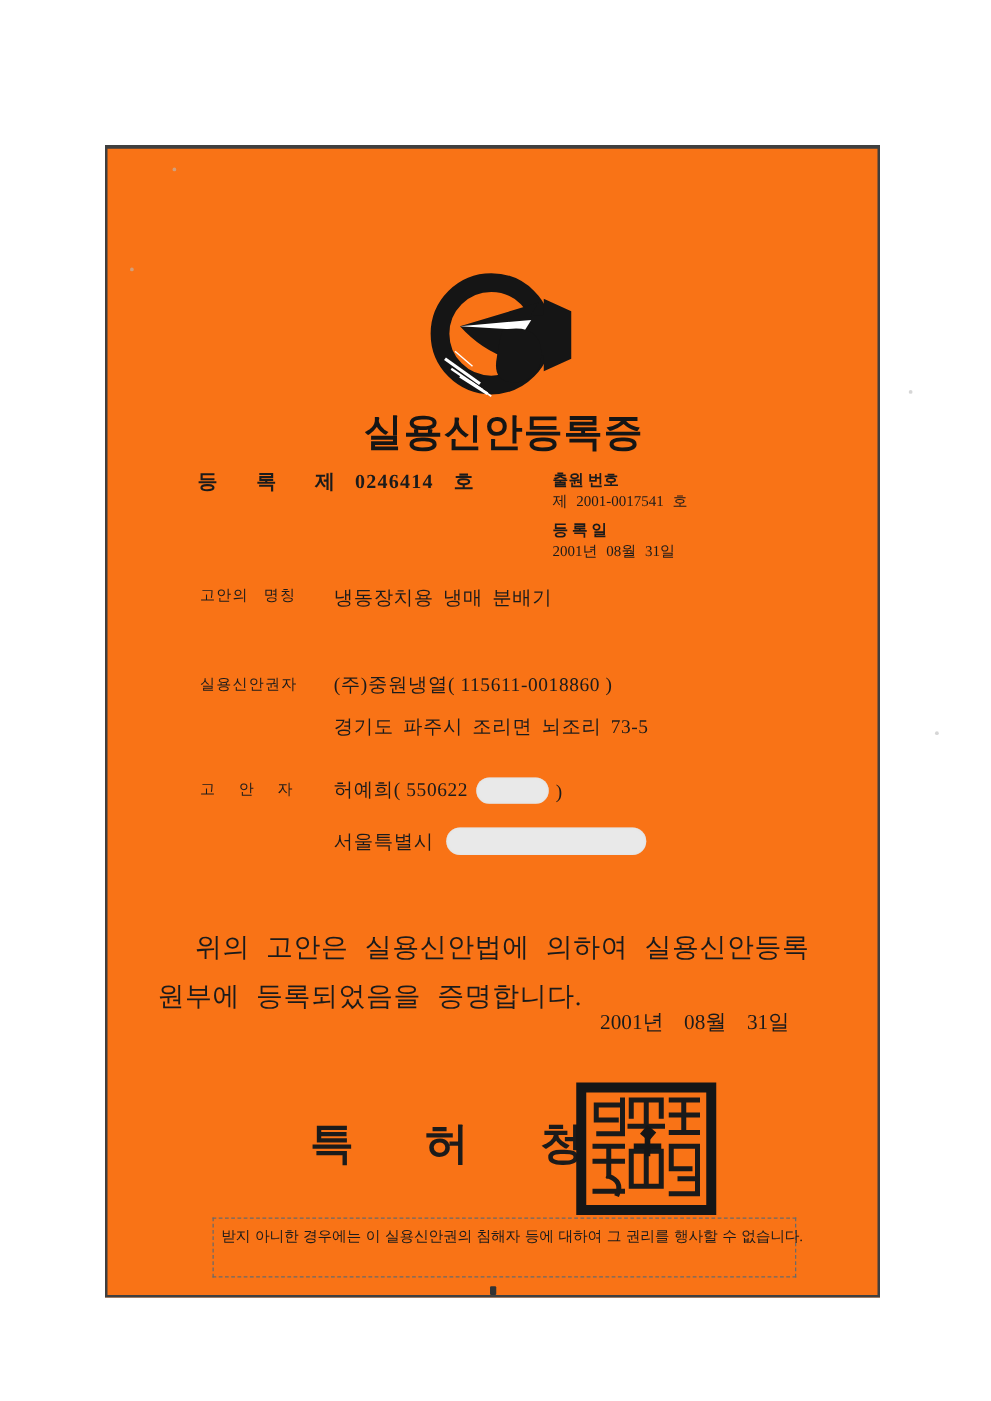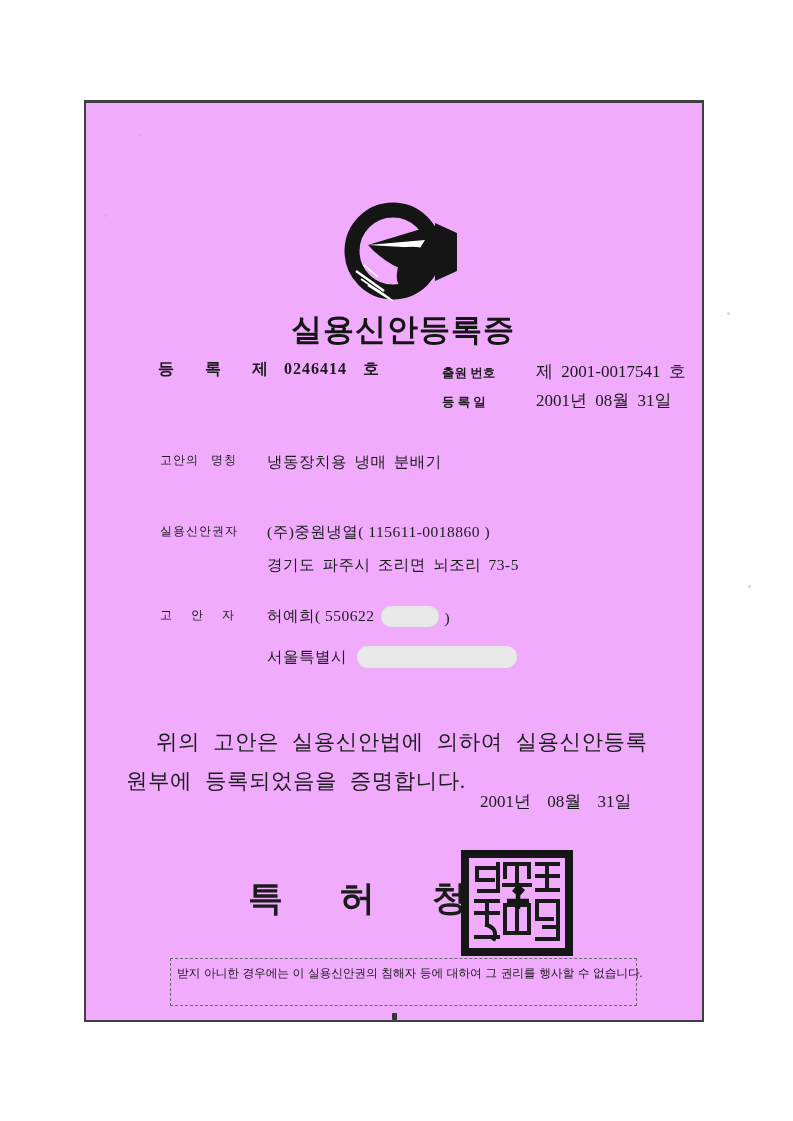--- a/index.html
+++ b/index.html
@@ -1,47 +1,47 @@
 <!DOCTYPE html>
 <html><head>
 <meta charset="utf-8">
 <style>
   * { margin:0; padding:0; box-sizing:border-box; }
   html,body { width:793px; height:1121px; background:#ffffff; overflow:hidden; }
   body { font-family:"Liberation Serif","DejaVu Serif",serif; color:#1b1b1b; position:relative; }
 
   .page {
-    position:absolute; left:84px; top:100px; width:620px; height:922px;
-    background:#f0abfc; border:2px solid #3f3f3f; border-top-width:3px;
+    position:absolute; left:84px; top:116px; width:620px; height:922px;
+    background:#f97316; border:2px solid #3f3f3f; border-top-width:3px;
   }
   .abs { position:absolute; }
 
   
   .logo { left:252px; top:82px; width:122px; height:130px; }
 
   
   .title {
     left:0; top:206px; width:100%; text-align:center; padding-left:18px;
     font-size:31px; font-weight:bold; letter-spacing:1px; color:#151515;
   }
 
   
   .regline { left:72px; top:256px; font-size:16px; font-weight:bold; white-space:nowrap; }
   .regline .lbl { word-spacing:27px; }
   .regline .num { margin-left:12px; font-weight:bold; letter-spacing:1px; }
   .regline .suf { margin-left:12px; }
 
   
   .infoblock { left:356px; top:257px; width:250px; font-size:13px; }
-  .inforow { display:flex; align-items:baseline; margin-bottom:6px; }
+  .inforow { display:flex; align-items:baseline; margin-bottom:6px;flex-direction:column; }
   .inforow .ilabel {
     width:80px; display:flex; justify-content:space-between;
     font-size:12.5px; font-weight:bold; white-space:nowrap;
   }
-  .inforow .ivalue { margin-left:14px; font-size:17px; white-space:nowrap; word-spacing:4px; }
+  .inforow .ivalue { font-size:12px; white-space:nowrap; word-spacing:4px; }
 
   
   .field-label { font-size:12px; font-weight:normal; letter-spacing:1px; white-space:nowrap; }
   .field-value { font-size:15.5px; white-space:nowrap; letter-spacing:0.5px; }
   .lab-device  { left:74px;  top:349px; word-spacing:8px; }
   .val-device  { left:181px; top:349px; word-spacing:3px; }
   .lab-holder  { left:74px;  top:420px; }
   .val-holder  { left:181px; top:419px; }
   .val-holder2 { left:181px; top:452px; word-spacing:3px; }
   .lab-inventor{ left:74px;  top:504px; word-spacing:14px; }

